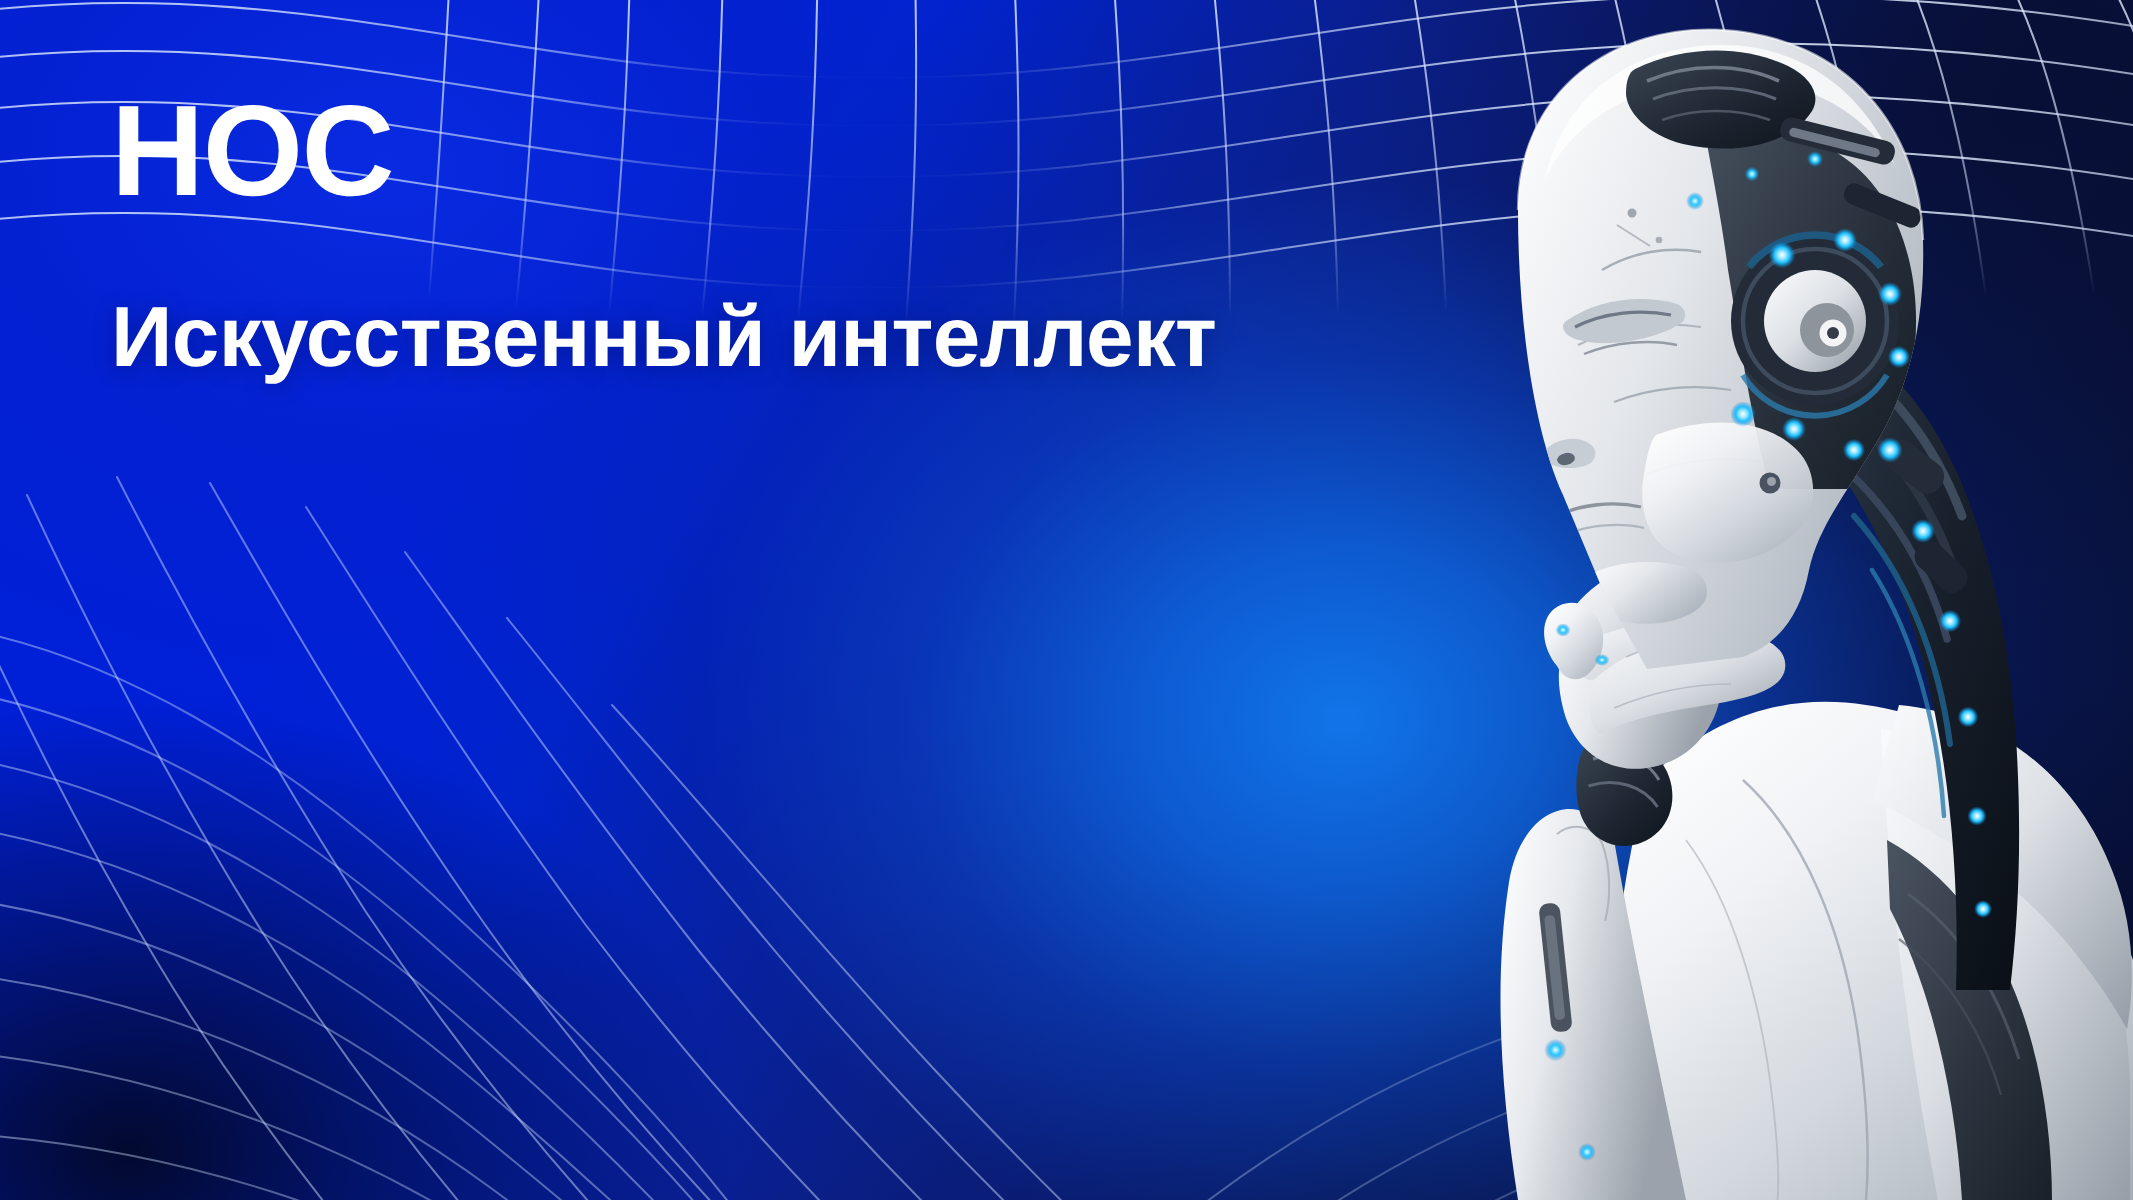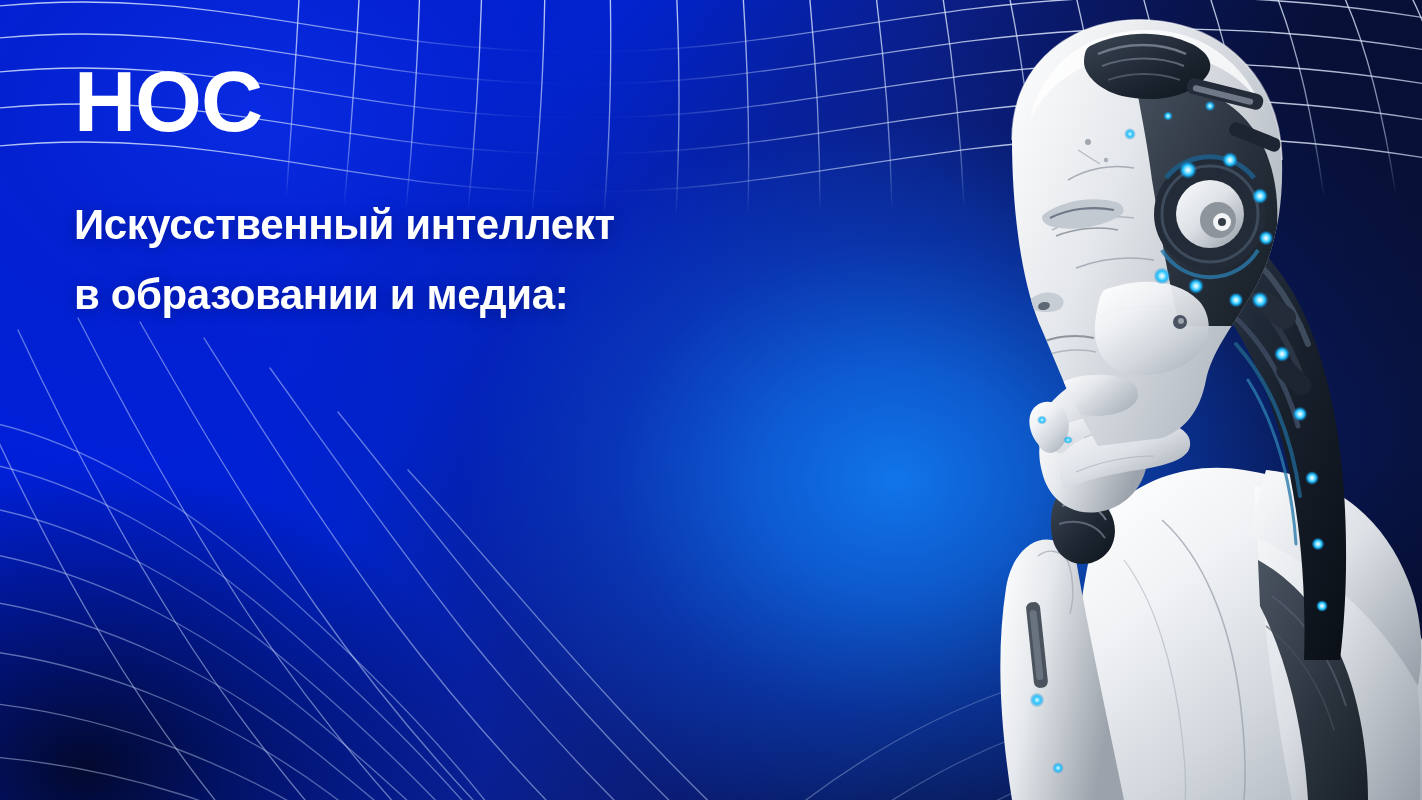--- a/index.html
+++ b/index.html
@@ -97,21 +97,21 @@
     font-weight: 700;
     color: #FFFFFF;
     letter-spacing: -1px;
   }
   .headline {
     position: absolute;
     top: 190px;
     left: 0;
     width: 880px;
     color: #FFFFFF;
-    font-size: 42px;
+    font-size: 57px;
     line-height: 70px;
     font-weight: 700;
     letter-spacing: -0.4px;
     text-shadow: 0 2px 14px rgba(0,10,60,0.35);
   }
   .headline .ln { display: block; white-space: nowrap; }
 </style>
 </head>
 <body>
 
@@ -423,17 +423,16 @@
       </g>
 
       <path d="M150,140 C150,60 215,16 286,20 C370,25 418,86 420,160" fill="none" stroke="#FFFFFF" stroke-width="1.6" opacity="0.55"></path>
     </g>
   </svg>
 
   <div class="content">
     <div class="logo">НОС</div>
     <div class="headline">
       <span class="ln">Искусственный интеллект</span>
-      <span class="ln">в образовании и медиа:</span>
     </div>
   </div>
 
 </div>
 
 </body></html>

